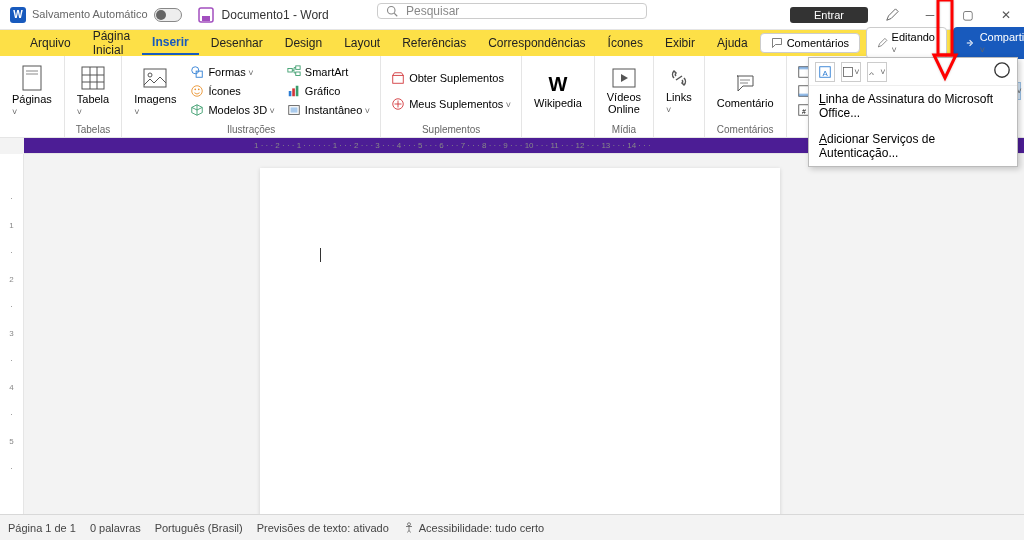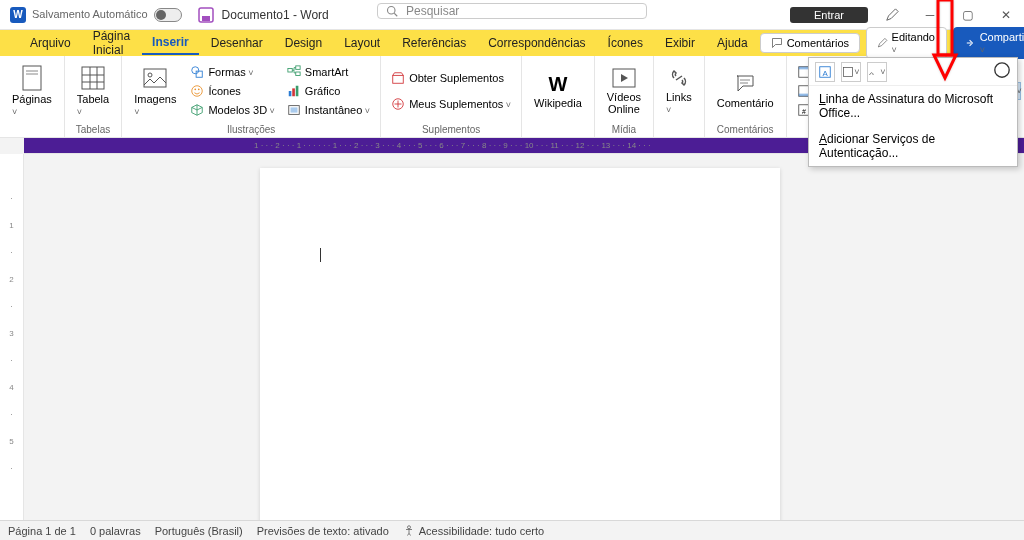--- a/index.html
+++ b/index.html
@@ -43,21 +43,21 @@
 
   .arrow { position: absolute; top: 0; right: 64px; z-index: 60; }
   .arrow svg { filter: drop-shadow(0 0 1px rgba(0,0,0,0.2)); }
 
   .docarea { position: absolute; top: 138px; bottom: 20px; left: 0; right: 0; background: #f3f3f3; overflow: hidden; }
   .hruler { height: 16px; background: #4c1d95; border-bottom: 1px solid #e5e5e5; margin-left: 24px; display: flex; align-items: center; font-size: 8px; color: #888; padding-left: 230px; letter-spacing: 0; white-space: nowrap; }
   .vruler { position: absolute; left: 0; top: 16px; bottom: 0; width: 24px; background: #fff; border-right: 1px solid #e5e5e5; display: flex; flex-direction: column; align-items: center; padding-top: 40px; gap: 18px; font-size: 8px; color: #888; }
   .page { position: absolute; left: 260px; top: 30px; width: 520px; height: 360px; background: #fff; box-shadow: 0 1px 4px rgba(0,0,0,0.15); }
   .cursor { position: absolute; left: 60px; top: 80px; width: 1px; height: 14px; background: #333; }
 
-  .statusbar { position: absolute; bottom: 0; left: 0; right: 0; height: 20px; background: #f3f3f3; border-top: 1px solid #d8d8d8; display: flex; align-items: center; font-size: 11px; color: #444; padding: 0 8px; gap: 14px; }
+  .statusbar { position: absolute; bottom: 0; left: 0; right: 0; height: 26px; background: #f3f3f3; border-top: 1px solid #d8d8d8; display: flex; align-items: center; font-size: 11px; color: #444; padding: 0 8px; gap: 14px; }
   .statusbar .right { margin-left: auto; display: flex; align-items: center; gap: 10px; }
   .viewicon { width: 16px; height: 14px; border: 1px solid #888; background: #fff; }
   .viewicon.sel { background: #bfbfbf; }
   .zoomslider { width: 70px; height: 2px; background: #888; position: relative; }
   .zoomslider::before { content: ""; position: absolute; left: 30px; top: -3px; width: 2px; height: 8px; background: #333; }
 </style>
 </head>
 <body>
 
 <div class="titlebar">

